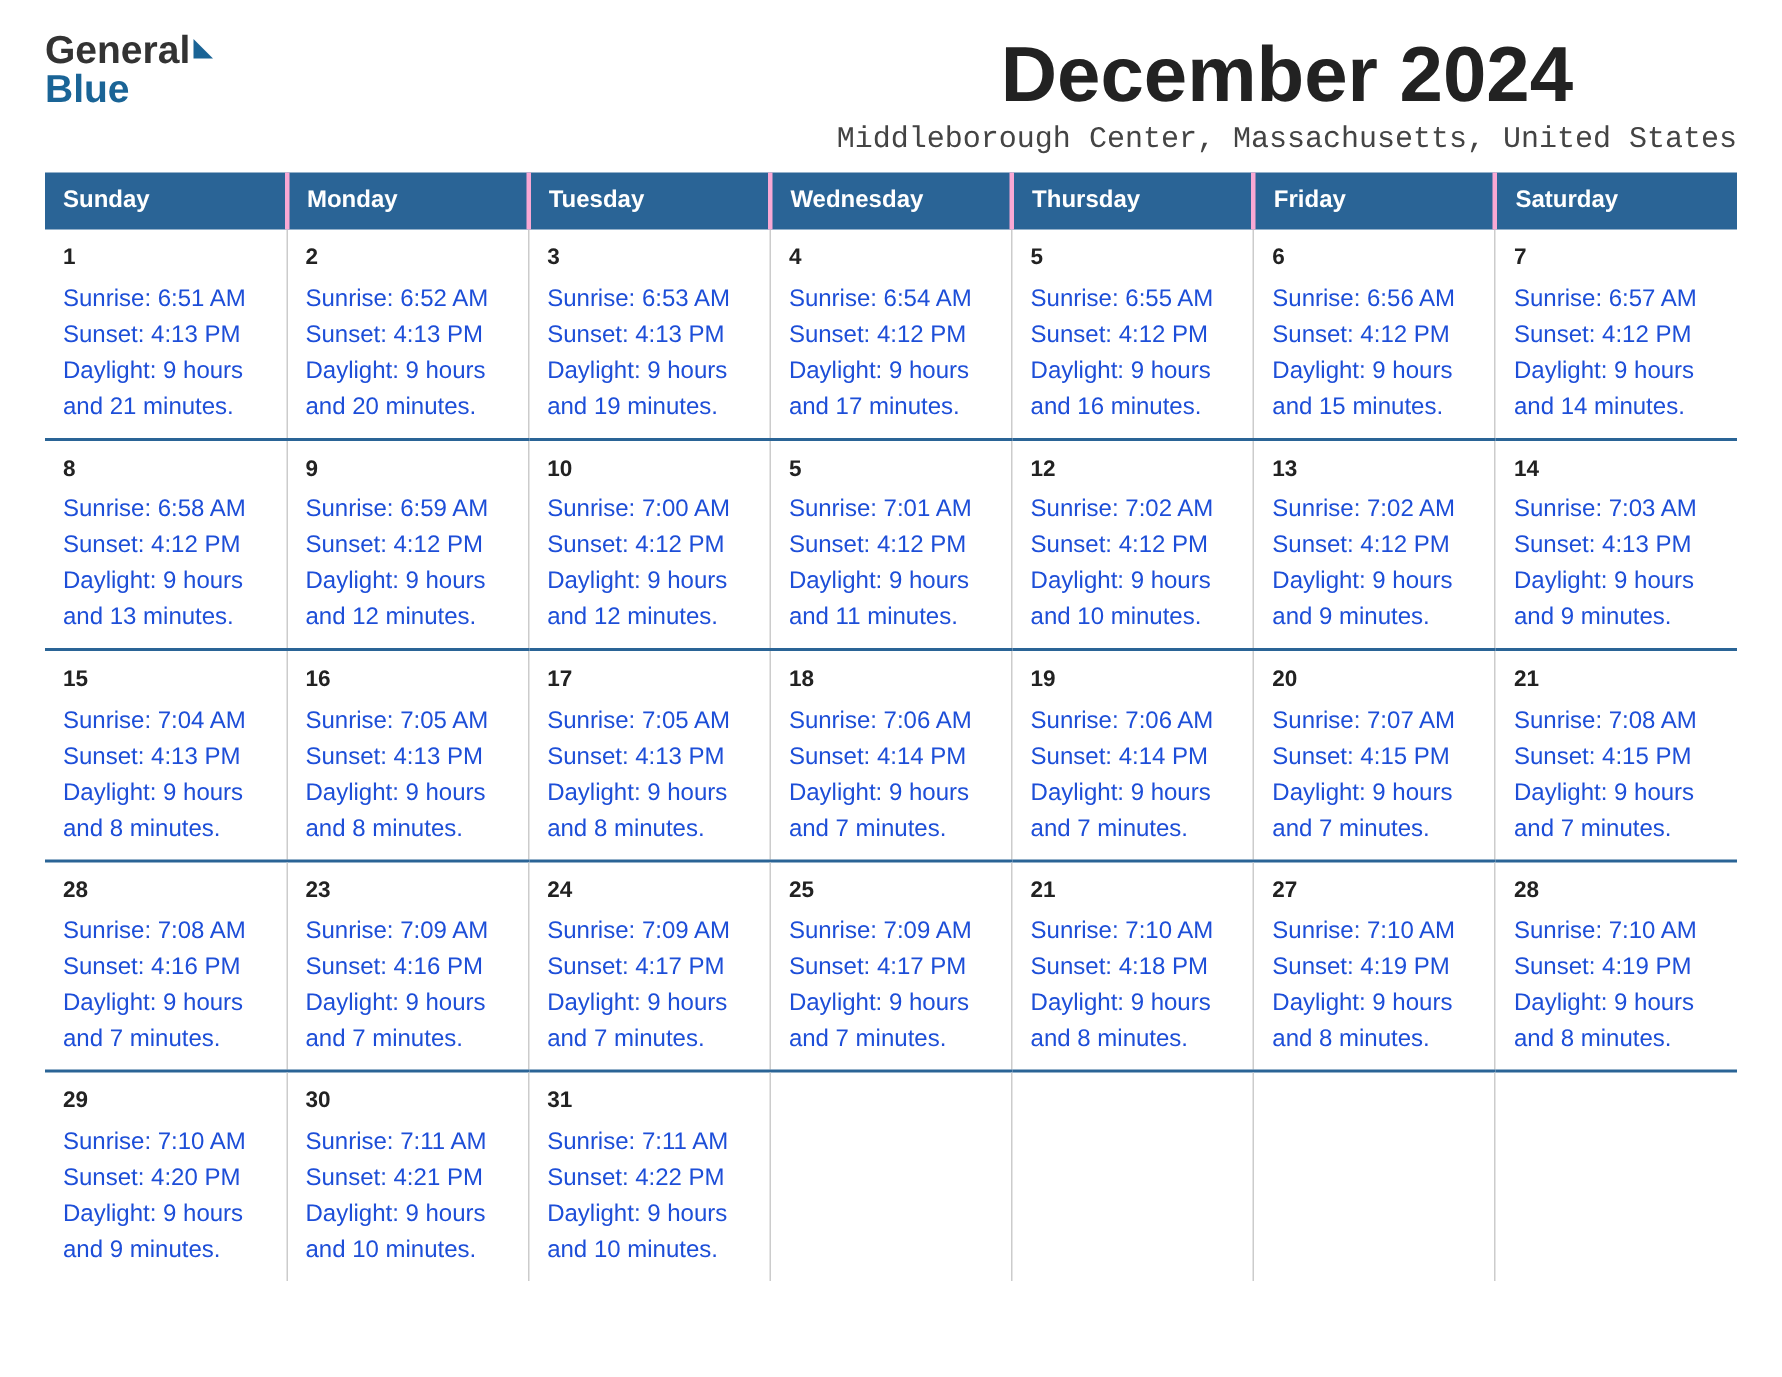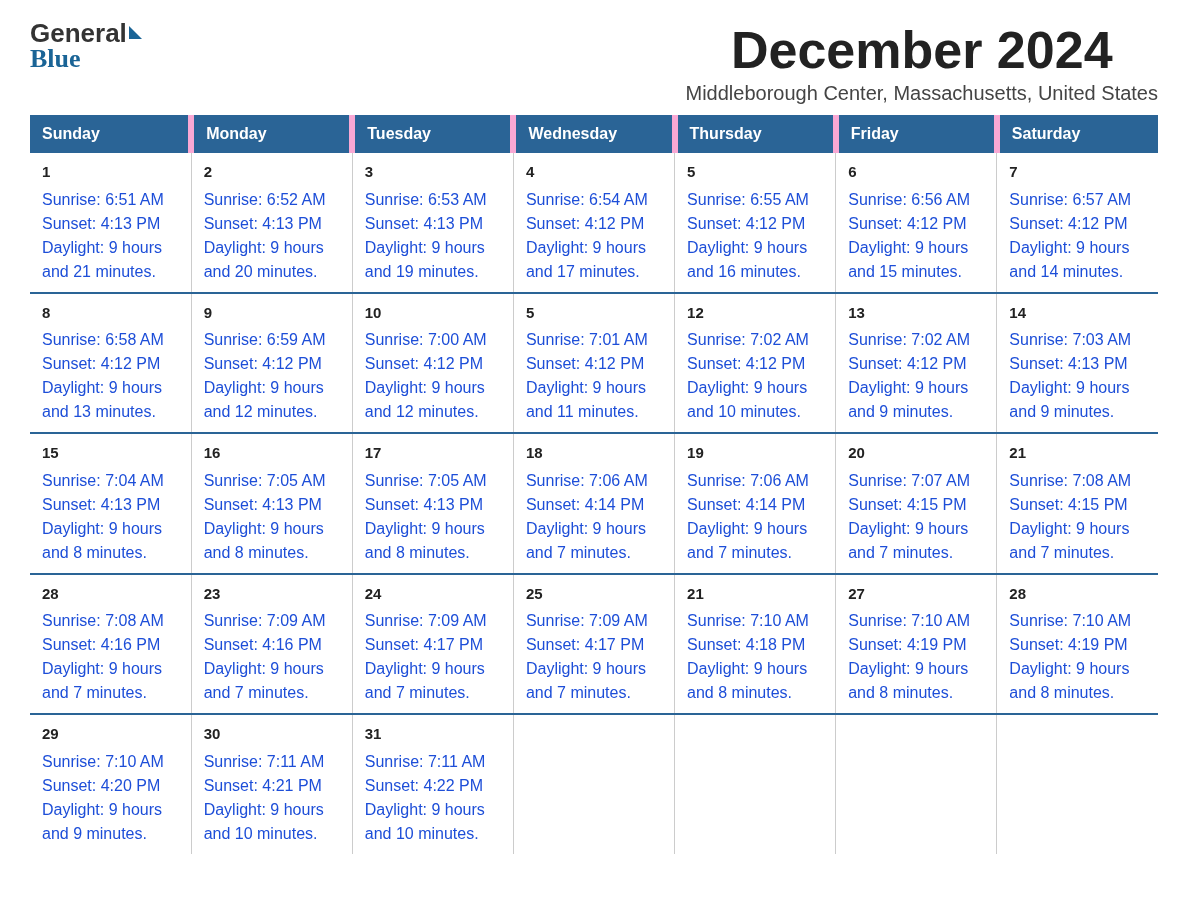--- a/index.html
+++ b/index.html
@@ -21,34 +21,35 @@
     }
     .page-title {
       font-size: 52px;
       font-weight: bold;
       color: #222;
     }
     .subtitle {
       font-size: 20px;
       color: #444;
       margin-top: 2px;
+      font-family: Liberation Mono, monospace;
     }
     table {
       width: 100%;
       border-collapse: collapse;
       margin-top: 10px;
     }
     thead tr th {
       background-color: #2a6496;
       color: #fff;
       font-size: 16px;
       font-weight: bold;
       padding: 10px 12px;
       text-align: left;
-      border-right: 6px solid #f9a8d4;
+      border-right: 3px solid #f9a8d4;
     }
     thead tr th:last-child {
       border-right: none;
     }
     tbody tr td {
       vertical-align: top;
       padding: 8px 12px;
       font-size: 13px;
       color: #333;
       border-right: 1px solid #ccc;
@@ -98,21 +99,20 @@
       height: 0;
       border-style: solid;
       border-width: 13px 0 0 13px;
       border-color: transparent transparent transparent #1a6496;
       margin-left: 2px;
       margin-bottom: 2px;
     }
     .logo-row2 {
       display: flex;
       align-items: center;
-      font-family: Liberation Serif, serif;
     }
     .logo-text-blue {
       font-size: 26px;
       font-weight: bold;
       color: #1a6496;
     }
   </style>
 </head>
 <body>
 

